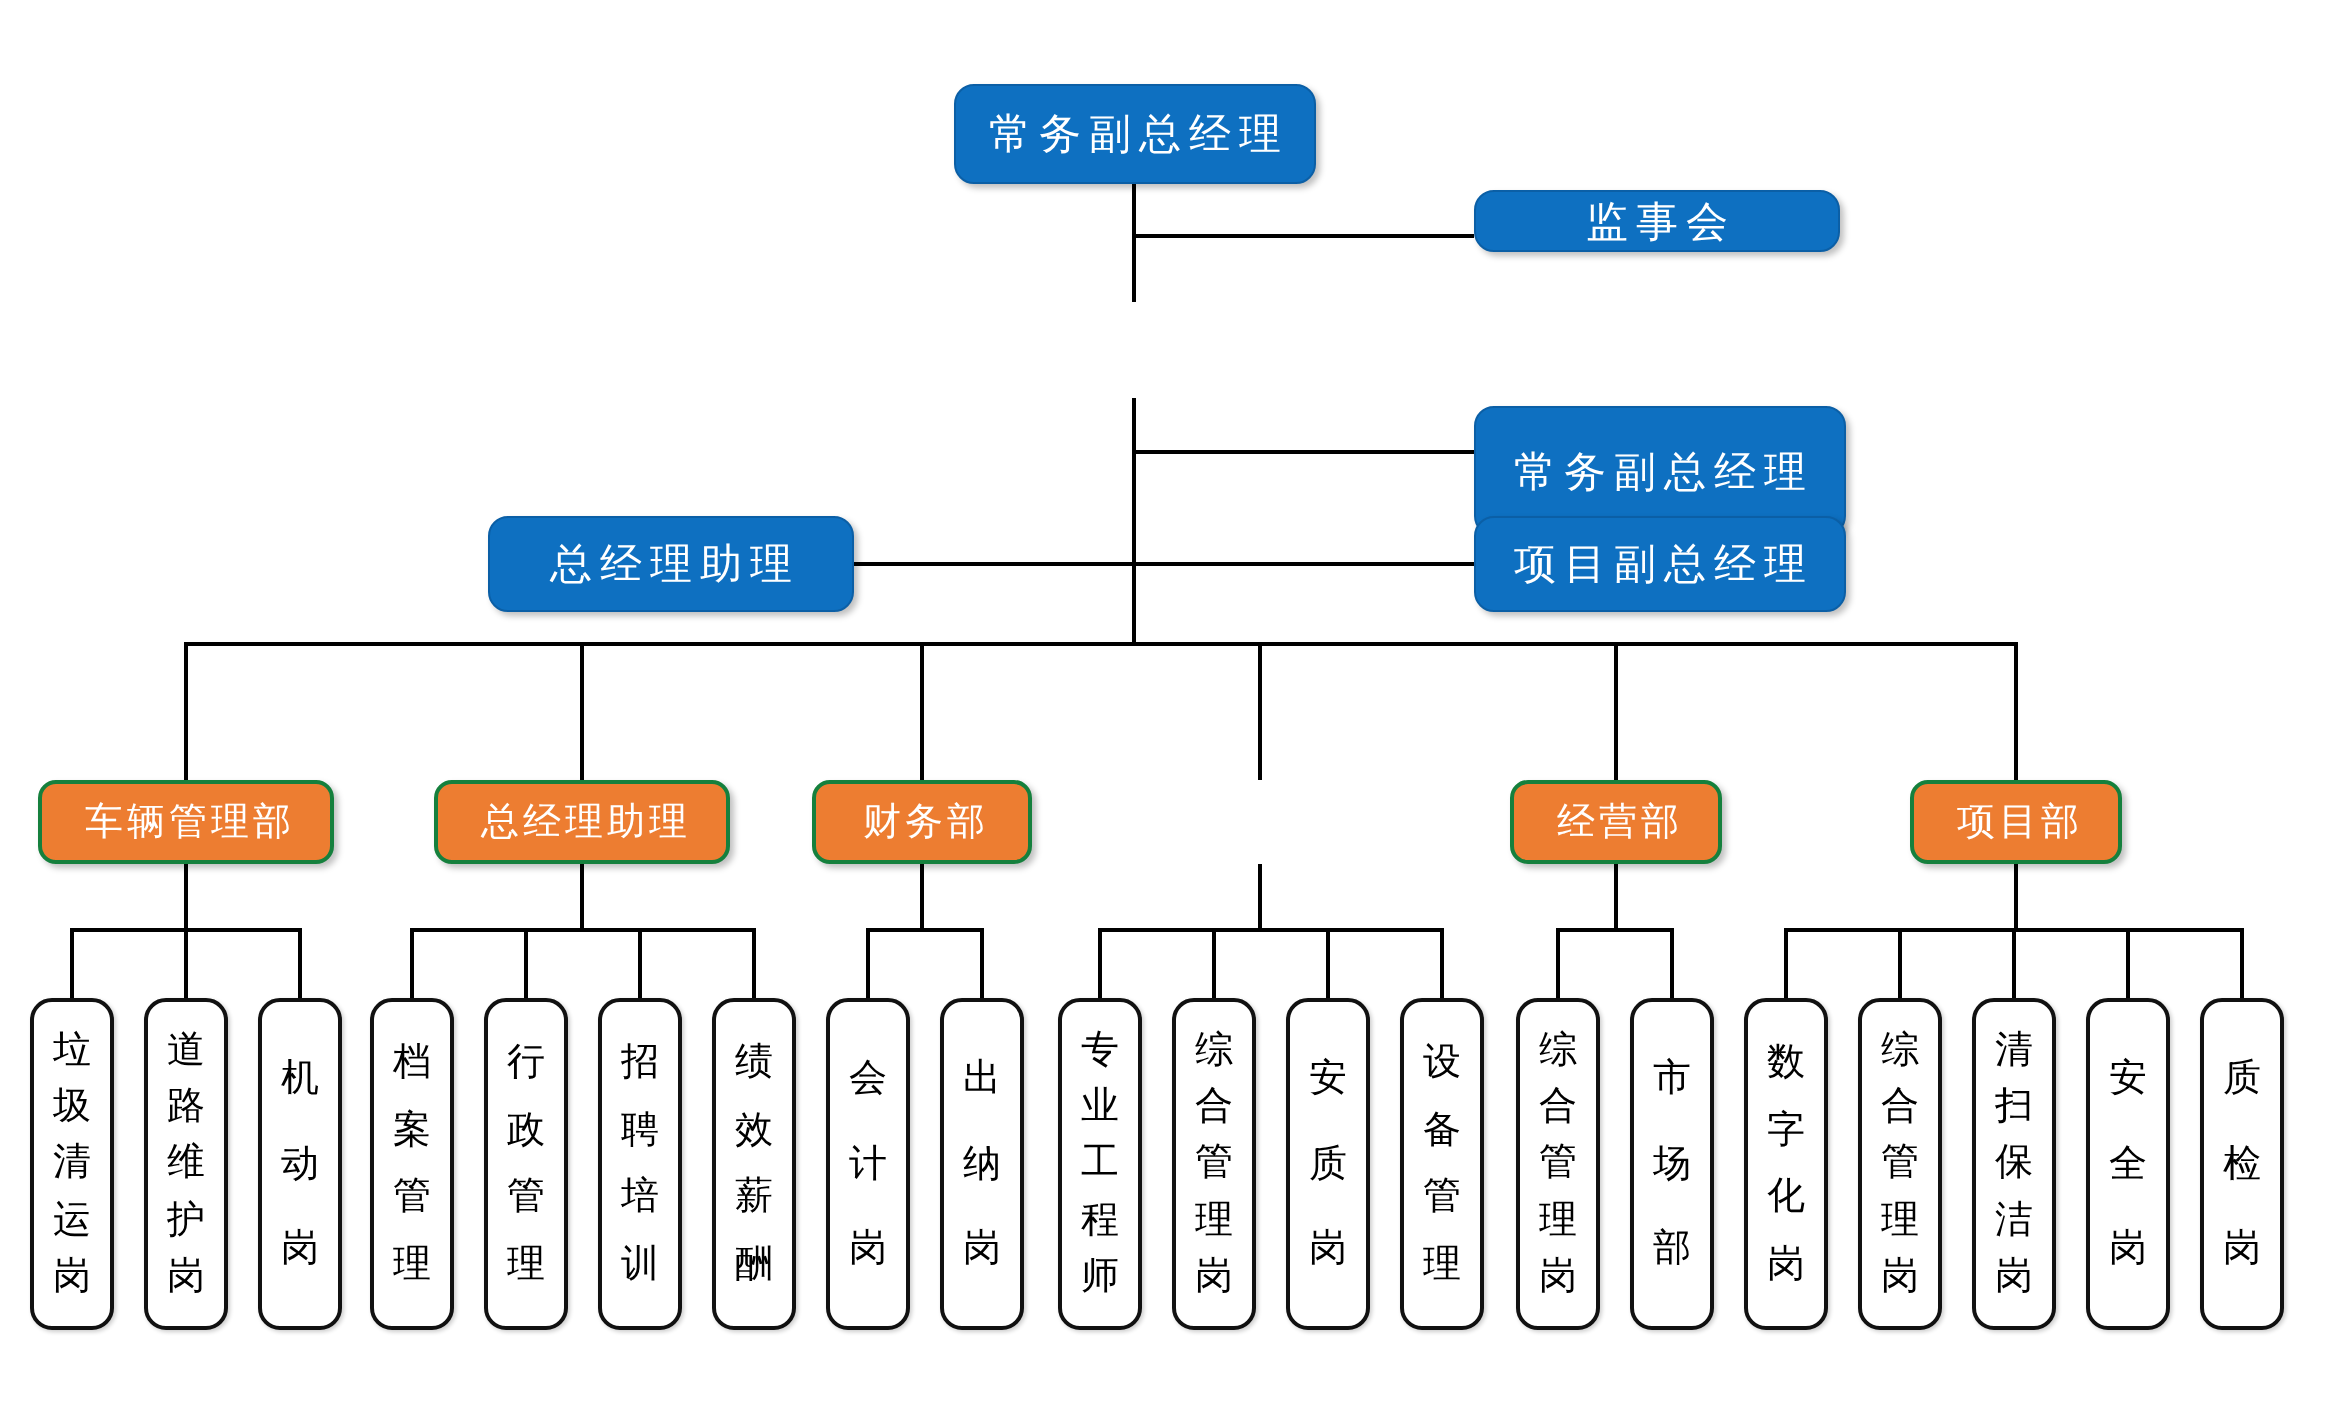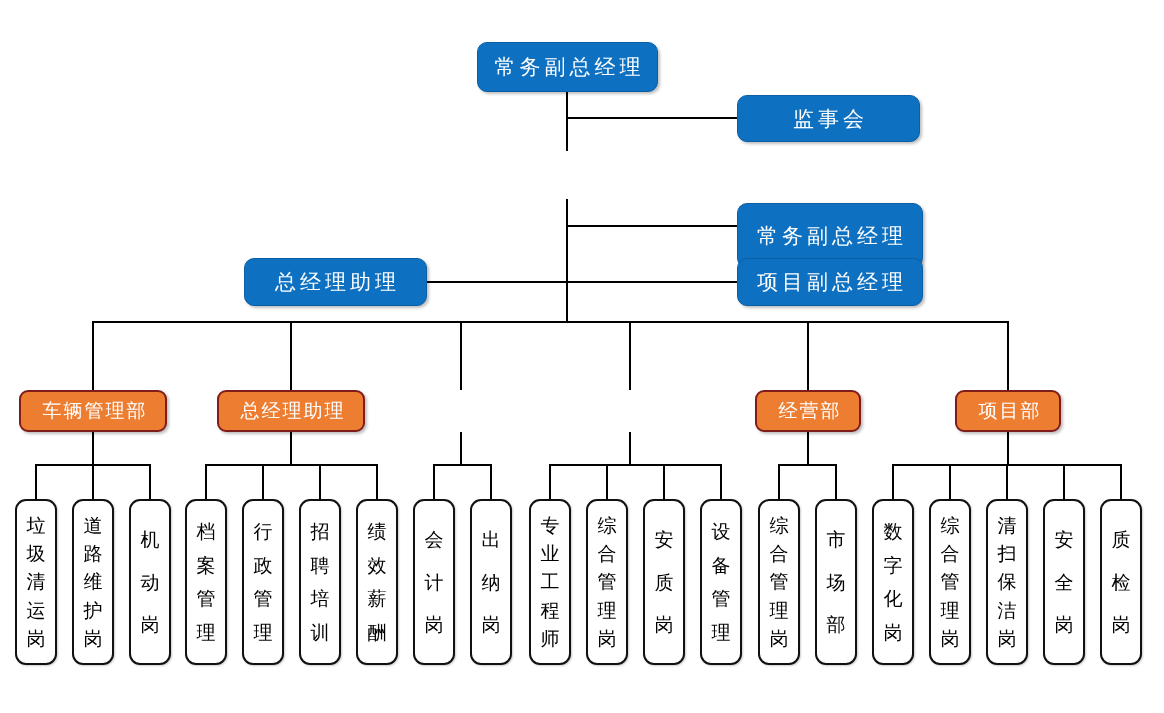--- a/index.html
+++ b/index.html
@@ -33,21 +33,21 @@
     white-space: nowrap;
   }
   .node.blue {
     background: #0E70C1;
     border: 1px solid #0B5FA6;
     font-size: 21px;
     letter-spacing: 4px;
   }
   .node.orange {
     background: #ED7D31;
-    border: 2px solid #7f1d1d;
+    border: 2px solid #15803d;
     border-radius: 9px;
     font-size: 19px;
     letter-spacing: 2px;
   }
   .node span { display: inline-block; text-indent: 4px; }
   .post {
     position: absolute;
     width: 42px;
     height: 166px;
     box-sizing: border-box;
@@ -131,38 +131,41 @@
 
   <div class="vline" style="left:892px;top:464px;height:35px"></div>
   <div class="vline" style="left:949px;top:464px;height:35px"></div>
   <div class="vline" style="left:1006px;top:464px;height:35px"></div>
   <div class="vline" style="left:1063px;top:464px;height:35px"></div>
   <div class="vline" style="left:1120px;top:464px;height:35px"></div>
 
   <div class="node blue" style="left:477px;top:42px;width:181px;height:50px">
     <span>常务副总经理</span>
   </div>
-  <div class="node blue" style="left:737px;top:95px;width:183px;height:47px">
+  <div class="node blue" style="left:737px;top:95px;width:183px;height:31px">
     <span>监事会</span>
   </div>
   <div class="node blue" style="left:737px;top:203px;width:186px;height:65px">
     <span>常务副总经理</span>
   </div>
   <div class="node blue" style="left:737px;top:258px;width:186px;height:48px">
     <span>项目副总经理</span>
   </div>
   <div class="node blue" style="left:244px;top:258px;width:183px;height:48px">
     <span>总经理助理</span>
   </div>
 
   <div class="node orange" style="left:19px;top:390px;width:148px;height:42px">
     <span>车辆管理部</span>
   </div>
   <div class="node orange" style="left:217px;top:390px;width:148px;height:42px">
     <span>总经理助理</span>
+  </div>
+  <div class="node orange" style="left:406px;top:390px;width:110px;height:42px">
+    <span>财务部</span>
   </div>
   <div class="node orange" style="left:955px;top:390px;width:106px;height:42px">
     <span>项目部</span>
   </div>
   <div class="node orange" style="left:755px;top:390px;width:106px;height:42px">
     <span>经营部</span>
   </div>
 
   <div class="post" style="left:15px;top:499px">
     <div class="vtext">

